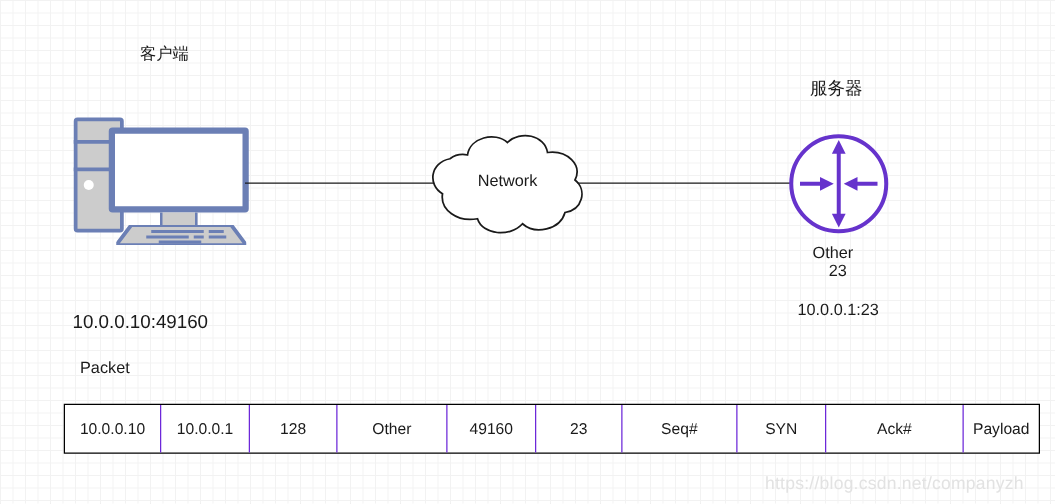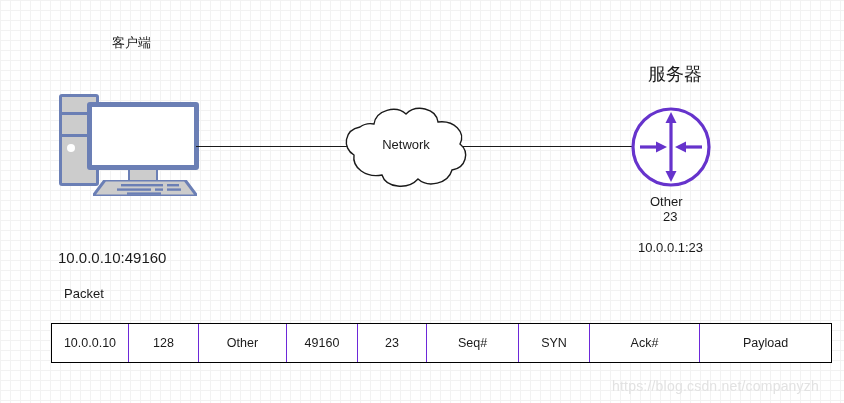--- a/index.html
+++ b/index.html
@@ -139,21 +139,21 @@
     width: 132px;
     text-align: center;
     font-size: 13px;
     color: #1a1a1a;
   }
 
   
   #server-title {
     left: 648px;
     top: 62px;
-    font-size: 18px;
+    font-size: 14px;
   }
   #router {
     position: absolute;
     left: 630px;
     top: 106px;
     width: 82px;
     height: 82px;
   }
   #server-name {
     left: 650px;
@@ -271,20 +271,21 @@
 
   <div class="lbl" id="server-name">Other</div>
   <div class="lbl" id="server-port">23</div>
   <div class="lbl" id="server-ip">10.0.0.1:23</div>
 
   <div class="lbl" id="client-ip">10.0.0.10:49160</div>
   <div class="lbl" id="packet-caption">Packet</div>
 
   <div id="packet-table">
     <div class="cell" style="width:77px">10.0.0.10</div>
+    <div class="cell" style="width:71px">10.0.0.1</div>
     <div class="cell" style="width:70px">128</div>
     <div class="cell" style="width:88px">Other</div>
     <div class="cell" style="width:71px">49160</div>
     <div class="cell" style="width:69px">23</div>
     <div class="cell" style="width:92px">Seq#</div>
     <div class="cell" style="width:71px">SYN</div>
     <div class="cell" style="width:110px">Ack#</div>
     <div class="cell" style="flex:1">Payload</div>
   </div>
 

